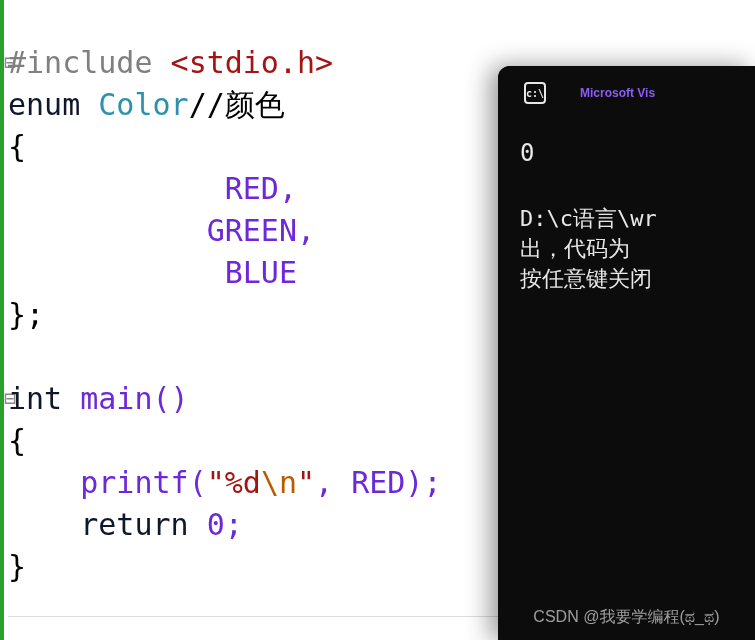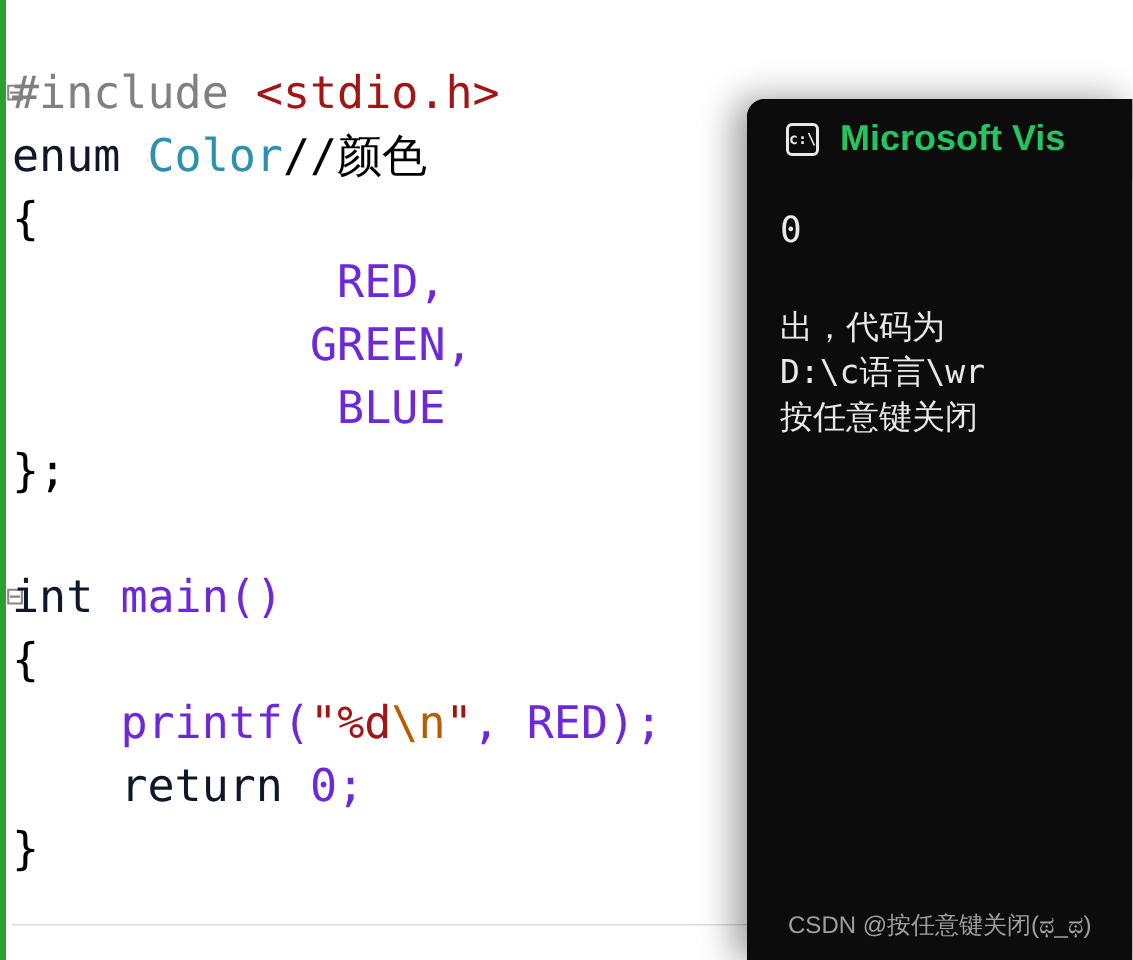--- a/index.html
+++ b/index.html
@@ -93,24 +93,25 @@
       display: flex;
       align-items: center;
       justify-content: center;
       font-size: 10px;
       font-family: monospace;
       color: #e8e8e8;
       font-weight: bold;
     }
     .term-title {
       font-family: "Segoe UI", sans-serif;
-      font-size: 24px;
+      font-size: 12px;
       font-weight: 600;
-      color: #22c55e;
+      color: #8b5cf6;
       white-space: nowrap;
+      margin-left: 20px;
     }
     .term-body {
       padding: 18px 22px 0 22px;
       font-family: "Consolas", "Microsoft YaHei", monospace;
       font-size: 22px;
       line-height: 30px;
       color: #e8e8e8;
       white-space: nowrap;
     }
     .term-output-0 { margin-bottom: 36px; font-size: 24px; }
@@ -142,18 +143,18 @@
   </div>
 </div>
 
 <div class="terminal">
   <div class="titlebar">
     <div class="term-icon">c:\</div>
     <div class="term-title">Microsoft Vis</div>
   </div>
   <div class="term-body">
     <div class="term-output-0">0</div>
+    <div>D:\c语言\wr</div>
     <div>出，代码为 </div>
-    <div>D:\c语言\wr</div>
     <div>按任意键关闭</div>
   </div>
-  <div class="watermark">CSDN @按任意键关闭(ಥ_ಥ)</div>
+  <div class="watermark">CSDN @我要学编程(ಥ_ಥ)</div>
 </div>
 
 </body></html>

